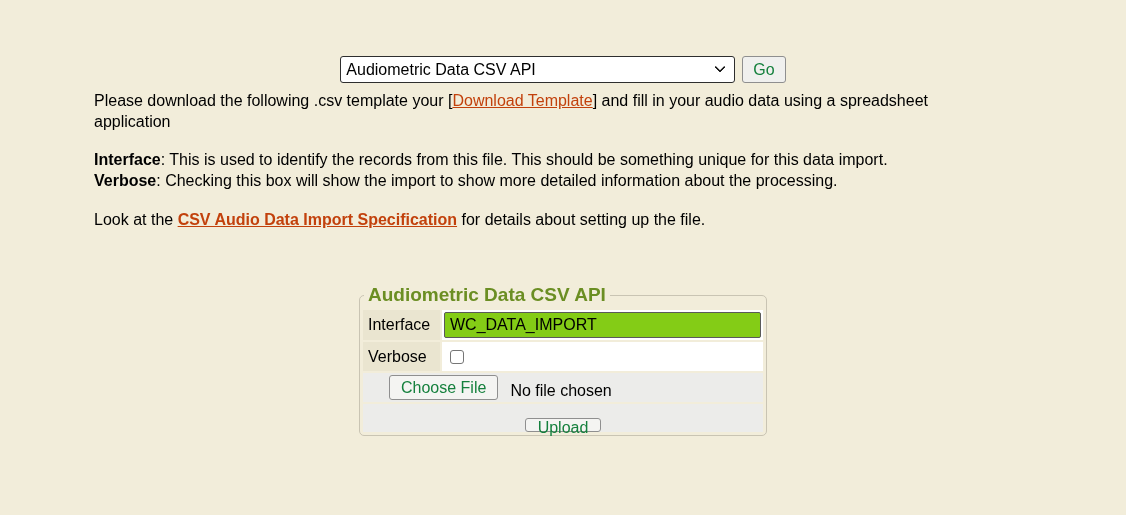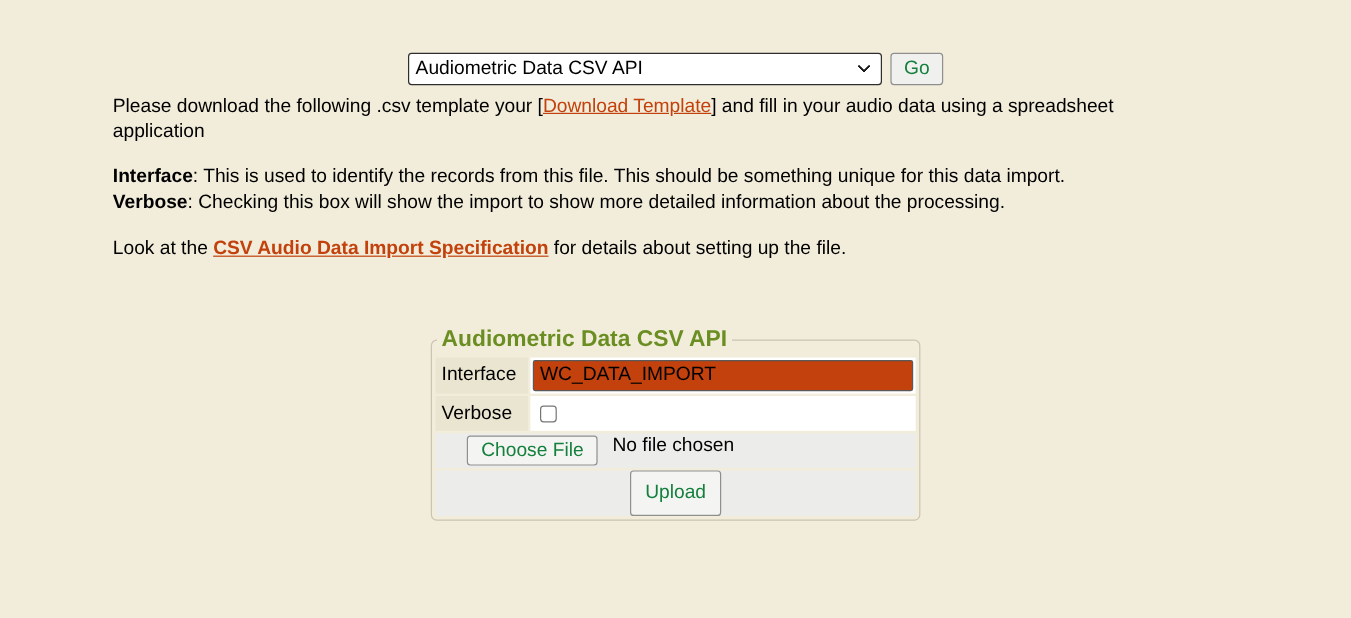--- a/index.html
+++ b/index.html
@@ -5,21 +5,21 @@
   * { box-sizing: border-box; }
   html, body { margin: 0; padding: 0; }
   body {
     width: 1126px; height: 515px;
     background: #f2edda;
     font-family: "Liberation Sans", sans-serif;
     font-size: 16px;
     color: #000;
     overflow: hidden;
   }
-  .content { width: 938px; margin: 0 auto; padding-top: 44px; }
+  .content { width: 938px; margin: 12px auto; padding-top: 44px; }
 
   
   .toolbar { display: flex; justify-content: center; align-items: flex-start; gap: 7px; height: 27px; }
   .select {
     background: #fff;
     border: 1px solid #2e2e2e;
     border-radius: 3px;
     display: inline-flex; align-items: center; justify-content: space-between;
     cursor: default;
   }
@@ -68,36 +68,36 @@
   .tlabel {
     width: 77px; flex: none;
     background: #eae5d0;
     display: flex; align-items: center;
     padding: 0 2px 0 5px;
   }
   .tfield { flex: 1; background: #fff; display: flex; align-items: center; padding: 2px 2px; }
   .text-input {
     width: 100%; height: 26px;
     border: 1px solid #5a5a5a; border-radius: 2px;
-    background: #c2410c; color: #000;
+    background: #84cc16; color: #000;
     font: inherit; padding: 0 5px;
   }
   .checkbox {
     width: 14px; height: 14px;
     border: 1px solid #767676; border-radius: 3px;
     background: #fff;
     margin-left: 6px;
     cursor: pointer;
   }
   .delim-select { width: 67px; height: 26px; padding: 0 8px 0 6px; margin-left: 2px; }
-  .trow.gray { background: #ececea; align-items: flex-start; min-height: 28px; }
+  .trow.gray { background: #ececea; align-items: flex-end; min-height: 28px; }
   .file-row { padding: 2px 0 2px 26px; }
   .file-btn { height: 25px; padding: 0 11px; margin-right: 10px; background: #f4f4f2; }
   .upload-row { justify-content: center; min-height: 31px; }
-  .upload-btn { height: 38px; padding: 0 12px; background: #f4f4f2; }
+  .upload-btn { height: 14px; padding: 0 12px; background: #f4f4f2; }
 </style>
 </head>
 <body>
 
 <div class="content">
 
   <div class="toolbar">
     <div class="select api-select">
       <span>Audiometric Data CSV API</span>
       <span class="chevron"></span>

